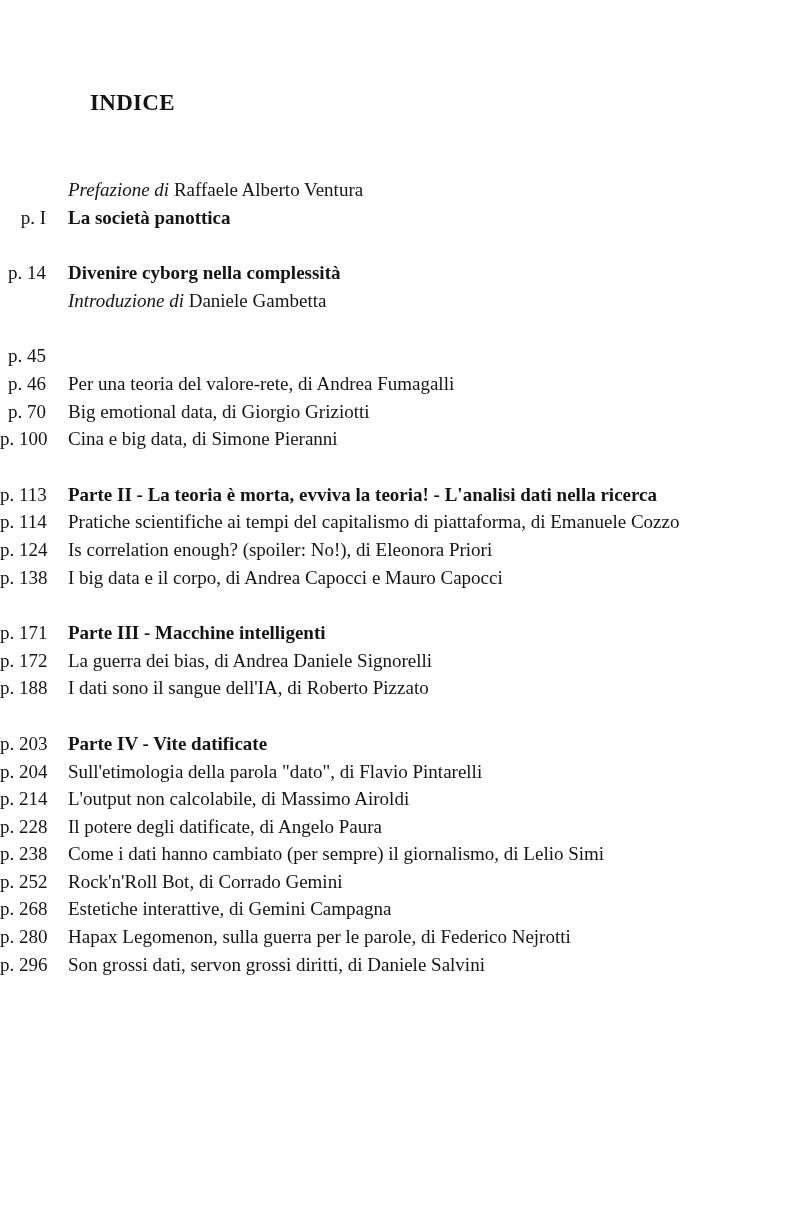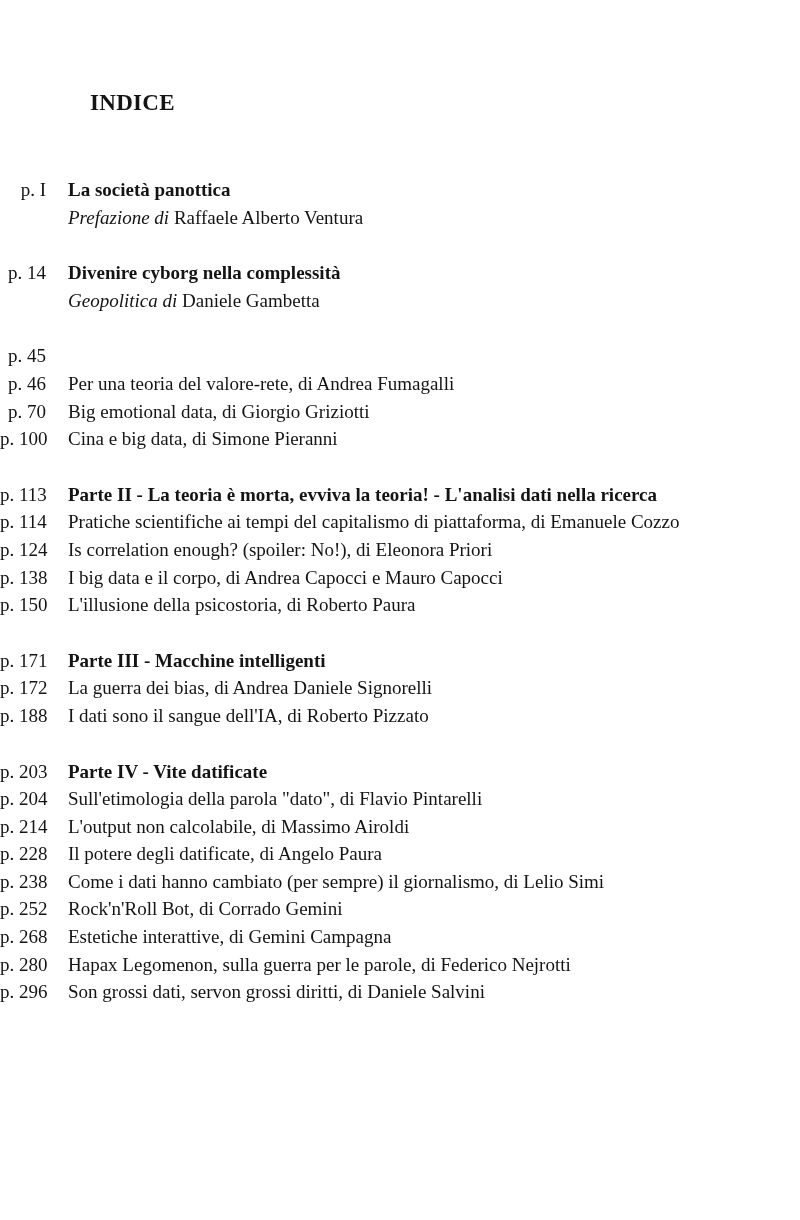--- a/index.html
+++ b/index.html
@@ -22,37 +22,37 @@
     .gap { height: 28px; }
   </style>
 </head>
 <body>
 
 <div class="page">
   <div class="title">INDICE</div>
   <div class="toc" id="toc">
       <div>
         <div class="entry">
+          <span class="pg"></span>
+          <span class="tx"><span class="it">Prefazione di</span> <span>Raffaele Alberto Ventura</span></span>
+        </div>
+        <div class="entry">
           <span class="pg">p. I</span>
           <span class="tx bold">La società panottica</span>
-        </div>
-        <div class="entry">
-          <span class="pg"></span>
-          <span class="tx"><span class="it">Prefazione di</span> <span>Raffaele Alberto Ventura</span></span>
         </div>
       </div>
       <div class="gap"></div>
       <div>
         <div class="entry">
           <span class="pg">p. 14</span>
           <span class="tx bold">Divenire cyborg nella complessità</span>
         </div>
         <div class="entry">
           <span class="pg"></span>
-          <span class="tx"><span class="it">Geopolitica di</span> <span>Daniele Gambetta</span></span>
+          <span class="tx"><span class="it">Introduzione di</span> <span>Daniele Gambetta</span></span>
         </div>
       </div>
       <div class="gap"></div>
       <div>
         <div class="entry">
           <span class="pg">p. 45</span>
         </div>
         <div class="entry">
           <span class="pg">p. 46</span>
           <span class="tx">Per una teoria del valore-rete, di Andrea Fumagalli</span>
@@ -76,24 +76,20 @@
           <span class="pg">p. 114</span>
           <span class="tx">Pratiche scientifiche ai tempi del capitalismo di piattaforma, di Emanuele Cozzo</span>
         </div>
         <div class="entry">
           <span class="pg">p. 124</span>
           <span class="tx">Is correlation enough? (spoiler: No!), di Eleonora Priori</span>
         </div>
         <div class="entry">
           <span class="pg">p. 138</span>
           <span class="tx">I big data e il corpo, di Andrea Capocci e Mauro Capocci</span>
-        </div>
-        <div class="entry">
-          <span class="pg">p. 150</span>
-          <span class="tx">L'illusione della psicostoria, di Roberto Paura</span>
         </div>
       </div>
       <div class="gap"></div>
       <div>
         <div class="entry">
           <span class="pg">p. 171</span>
           <span class="tx bold">Parte III - Macchine intelligenti</span>
         </div>
         <div class="entry">
           <span class="pg">p. 172</span>

